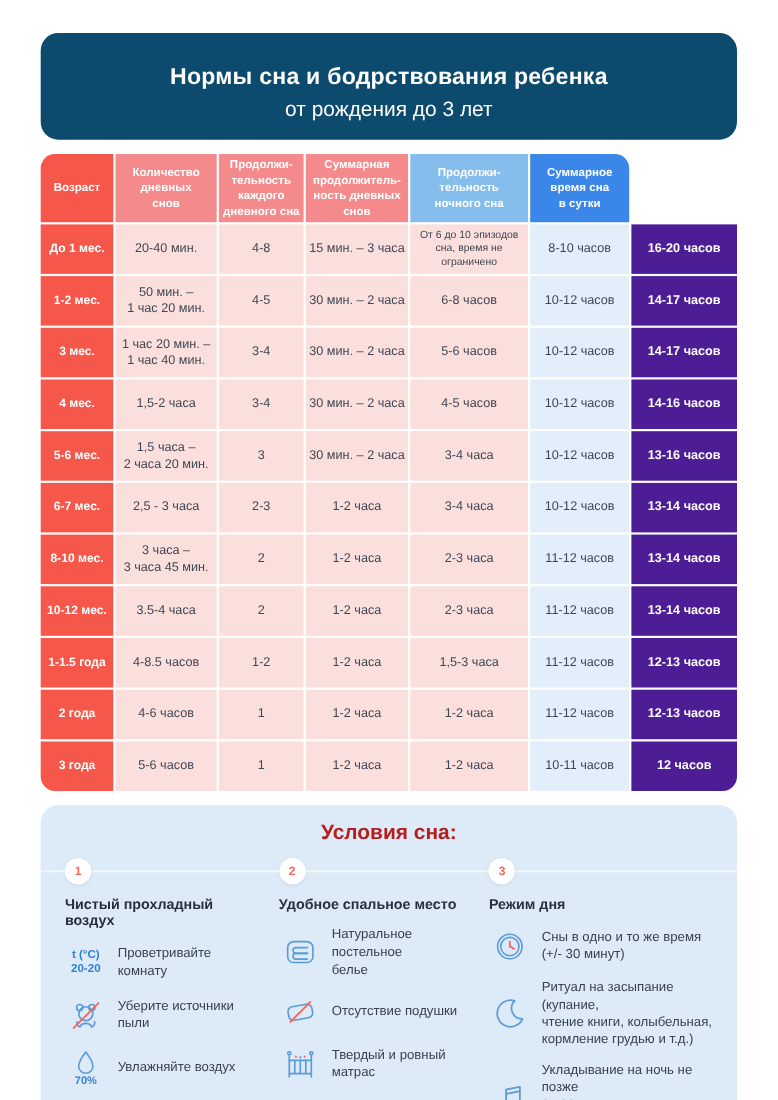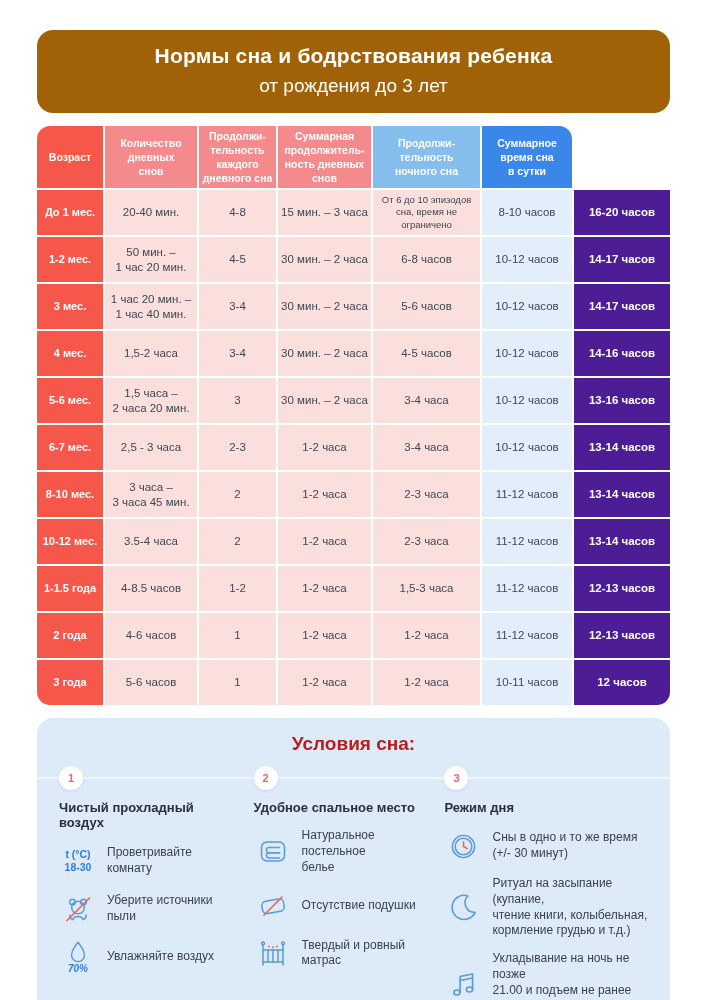--- a/index.html
+++ b/index.html
@@ -1,21 +1,21 @@
 <!DOCTYPE html>
 <html lang="ru"><head>
 <meta charset="utf-8">
 <style>
   * { margin:0; padding:0; box-sizing:border-box; }
   html,body { width:707px; height:1000px; background:#ffffff; overflow:hidden;
     font-family:"Liberation Sans", sans-serif; }
 
   
-  .hero { margin:30px 37px 13px; background:#a16207; border-radius:16px;
-    padding:14px 10px 16px; text-align:center; color:#ffffff; }
+  .hero { margin:30px 37px 13px; background:#0c4a6e; border-radius:16px;
+    padding:28px 10px 16px; text-align:center; color:#ffffff; }
   .hero-title { font-size:21px; font-weight:bold; letter-spacing:.2px; margin-bottom:7px; }
   .hero-sub { font-size:19px; font-weight:normal; }
 
   
   .sleep-table { margin:0 37px; display:flex; flex-direction:column; gap:2px; }
   .trow { display:grid; grid-template-columns:66px 92px 77px 93px 107px 90px 96px;
     gap:2px; height:45px; }
   .trow.thead { height:62px; }
   .cell { display:flex; align-items:center; justify-content:center; text-align:center;
     white-space:pre-line; line-height:1.3; padding:2px 3px; }
@@ -47,21 +47,21 @@
   .num-circle { position:relative; z-index:1; width:24px; height:24px; border-radius:50%;
     background:#ffffff; color:#f2665e; font-size:11px; font-weight:bold;
     display:flex; align-items:center; justify-content:center;
     box-shadow:0 1px 3px rgba(60,100,160,.12); }
   .group-heading { font-weight:bold; font-size:13px; color:#27303f; margin-bottom:13px; }
   .cond-item { display:flex; gap:10px; margin-bottom:12px; align-items:center; min-height:36px; }
   .cond-icon { width:38px; flex:0 0 38px; display:flex; flex-direction:column;
     align-items:center; justify-content:center; color:#4a90d9; }
   .icon-text { color:#2f7fd6; font-weight:bold; font-size:10.5px; line-height:1.25;
     white-space:pre-line; text-align:center; }
-  .icon-sub { color:#2f7fd6; font-weight:bold; font-size:10px; margin-top:-1px;font-style:italic; }
+  .icon-sub { color:#2f7fd6; font-weight:bold; font-size:10px; margin-top:-1px; }
   .cond-text { font-size:12px; color:#3a4250; line-height:1.32; white-space:pre-line; }
 
   svg { display:block; }
 </style>
 </head>
 <body>
 
 <div class="hero">
   <div class="hero-title">Нормы сна и бодрствования ребенка</div>
   <div class="hero-sub">от рождения до 3 лет</div>
@@ -214,21 +214,21 @@
 
     <div class="cond-group">
       <div class="num-row">
         <div class="num-circle">1</div>
       </div>
       <div class="group-heading">Чистый прохладный воздух</div>
 
       <div class="cond-item">
         <div class="cond-icon">
           <div class="icon-text">t (°C)
-18-30</div>
+20-20</div>
         </div>
         <div class="cond-text">Проветривайте
 комнату</div>
       </div>
 
       <div class="cond-item">
         <div class="cond-icon">
           <svg width="30" height="30" viewBox="0 0 30 30" fill="none" stroke="#5b9bd9" stroke-width="1.5" stroke-linecap="round" stroke-linejoin="round">
             <circle cx="9.5" cy="8" r="2.8"></circle>
               <circle cx="20.5" cy="8" r="2.8"></circle>

